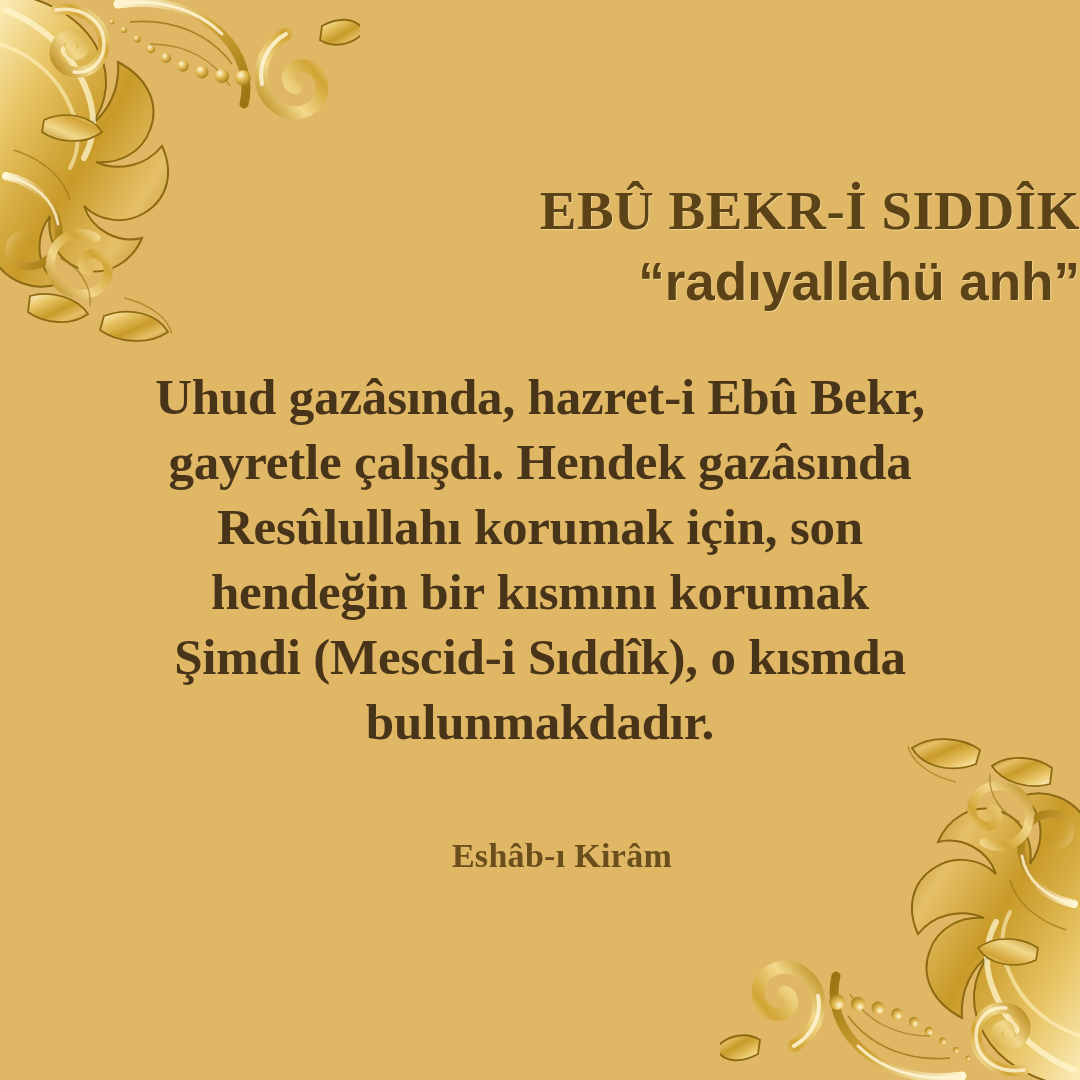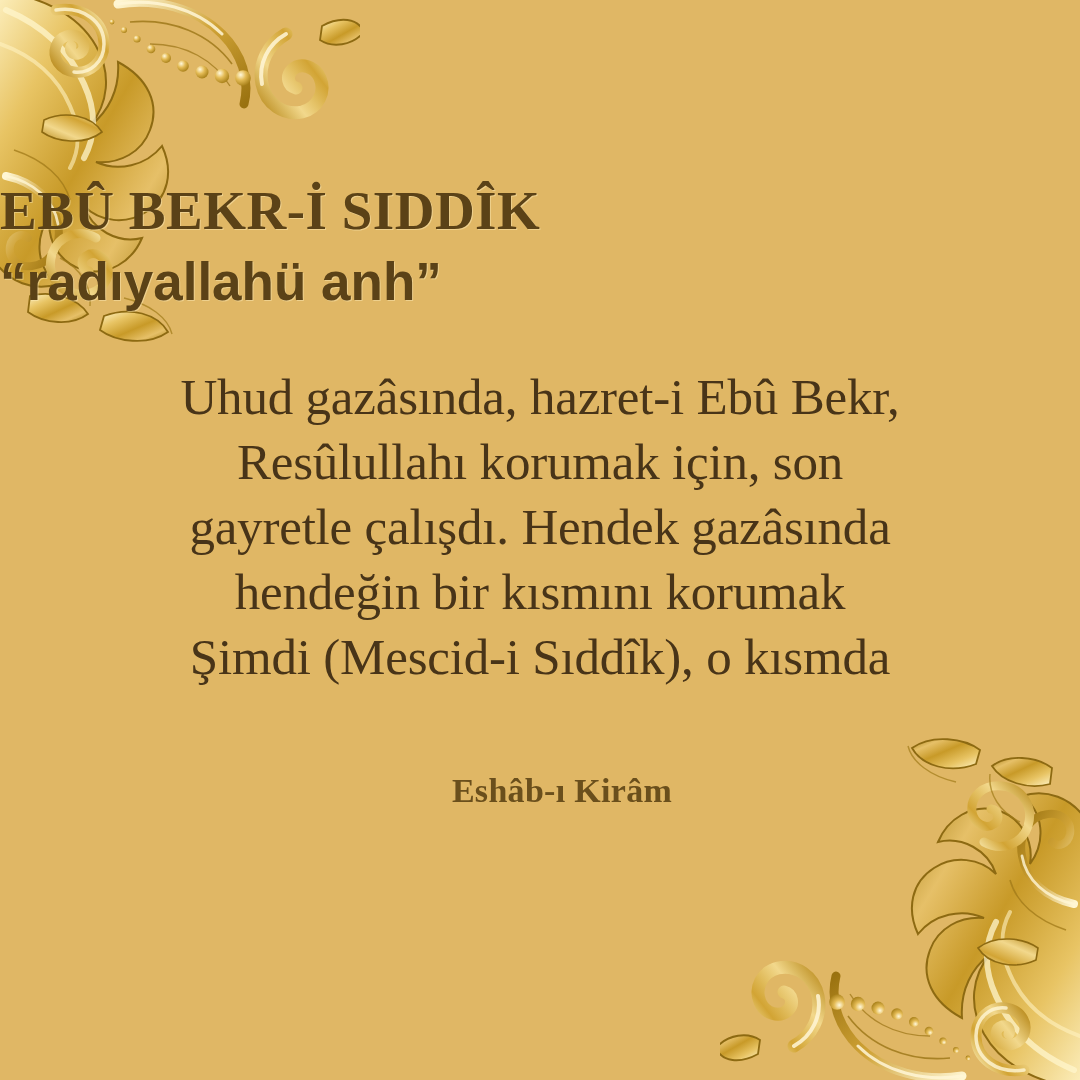--- a/index.html
+++ b/index.html
@@ -52,21 +52,21 @@
     top: 0;
     width: 1080px;
     height: 1080px;
     display: flex;
     flex-direction: column;
     align-items: center;
   }
 
   #title-block {
     margin-top: 183px;
-    text-align: left;
+    text-align: right;
     width: 100%;
   }
 
   #page-title {
     font-family: "Liberation Serif", "DejaVu Serif", serif;
     font-weight: 700;
     font-size: 55px;
     line-height: 1.0;
     letter-spacing: 0.5px;
     color: #5b4217;
@@ -85,21 +85,21 @@
   }
 
   #body-block {
     margin-top: 57px;
     width: 860px;
     text-align: center;
   }
 
   .body-line {
     font-family: "Liberation Serif", "DejaVu Serif", serif;
-    font-weight: 400;
+    font-weight: 700;
     font-size: 51px;
     line-height: 65px;
     color: #483418;
     letter-spacing: -0.2px;
     white-space: nowrap;
   }
 
   #attribution-block {
     margin-top: 82px;
     width: 100%;
@@ -259,24 +259,25 @@
 
   <div id="content">
 
     <div id="title-block">
       <h1 id="page-title">EBÛ BEKR-İ SIDDÎK</h1>
       <div id="page-subtitle">“radıyallahü anh”</div>
     </div>
 
     <div id="body-block">
       <div class="body-line">Uhud gazâsında, hazret-i Ebû Bekr,</div>
+      <div class="body-line">gayretle çalışdı. Hendek gazâsında</div>
       <div class="body-line">Resûlullahı korumak için, son</div>
-      <div class="body-line">gayretle çalışdı. Hendek gazâsında</div>
       <div class="body-line">hendeğin bir kısmını korumak</div>
       <div class="body-line">Şimdi (Mescid-i Sıddîk), o kısmda</div>
+      <div class="body-line">bulunmakdadır.</div>
     </div>
 
     <div id="attribution-block">
       <div id="attribution">Eshâb-ı Kirâm</div>
     </div>
 
   </div>
 </div>
 
 </body></html>

